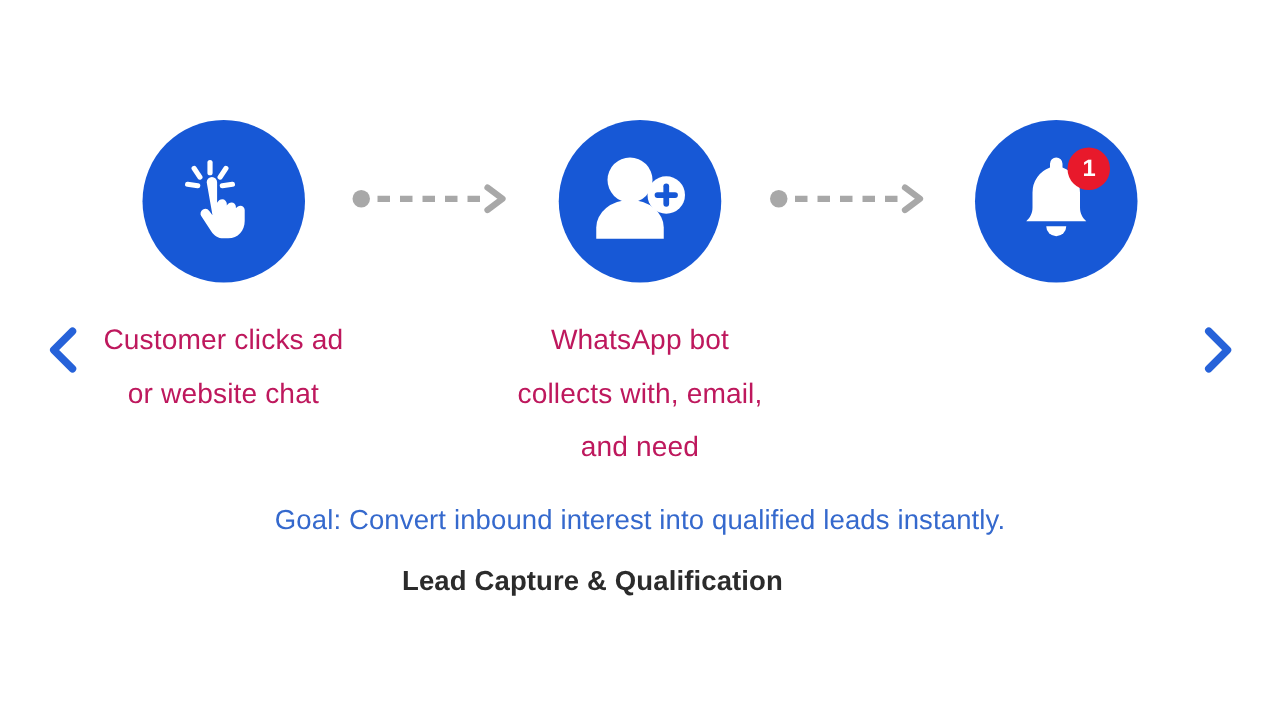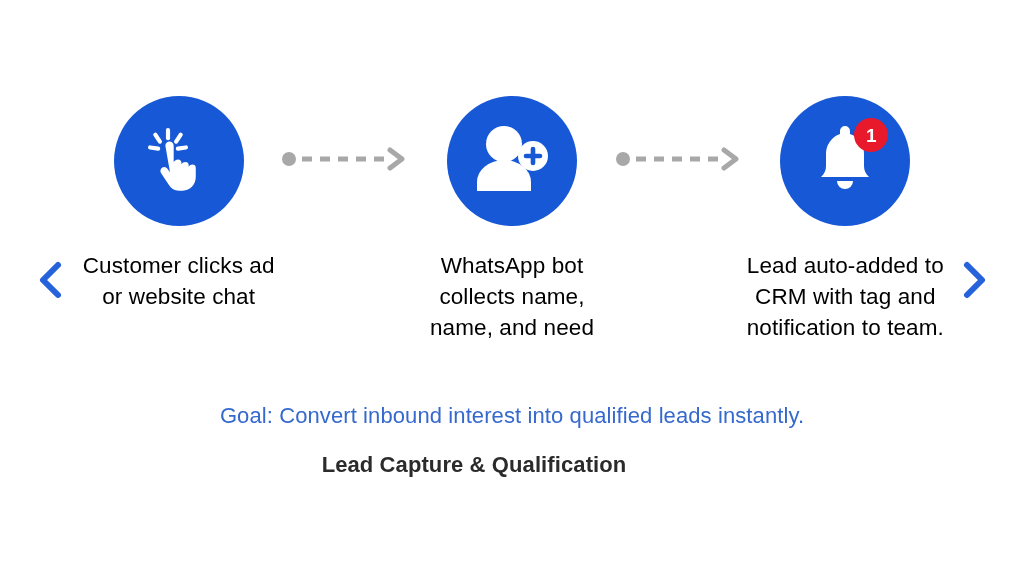--- a/index.html
+++ b/index.html
@@ -64,22 +64,22 @@
     align-items: center;
     justify-content: center;
     position: relative;
     flex: 0 0 auto;
   }
 
   .step-label {
     margin-top: 24px;
     text-align: center;
     font-size: 22.5px;
-    line-height: 31px;
-    color: #000000;
+    line-height: 43px;
+    color: #be185d;
     letter-spacing: 0.1px;
     font-weight: 400;
   }
 
   
   .connector {
     width: 132px;
     height: 130px;
     display: flex;
     align-items: center;
@@ -208,21 +208,21 @@
             <circle cx="31" cy="21" r="18" fill="#ffffff"></circle>
             <path d="M4 68 v-9 a27 22 0 0 1 54 0 v9 z" fill="#ffffff"></path>
             <circle cx="60" cy="33" r="15" fill="#ffffff"></circle>
             <g stroke="#1758d6" stroke-width="4.6" stroke-linecap="round">
               <line x1="53" y1="33" x2="67" y2="33"></line>
               <line x1="60" y1="26" x2="60" y2="40"></line>
             </g>
           </svg>
         </span>
       </div>
-      <div class="step-label">WhatsApp bot collects name, name, and need</div>
+      <div class="step-label">WhatsApp bot collects with, email, and need</div>
     </div>
 
     <div class="connector">
       <span>
         <svg width="128" height="26" viewBox="0 0 128 26" aria-hidden="true">
           <circle cx="8" cy="13" r="7" fill="#a8a8a8"></circle>
           <line x1="21" y1="13" x2="104" y2="13" stroke="#a8a8a8" stroke-width="5" stroke-linecap="butt" stroke-dasharray="10 8"></line>
           <polyline points="109,4 121,13 109,22" fill="none" stroke="#a8a8a8" stroke-width="5" stroke-linecap="round" stroke-linejoin="round"></polyline>
         </svg>
       </span>
@@ -240,21 +240,20 @@
                      c3 -3 5 -6 5 -11
                      v-12
                      a21 21 0 0 1 14 -20
                      v-3
                      a5 5 0 0 1 5 -5 z" fill="#ffffff"></path>
             <path d="M27 58 a8 8 0 0 0 16 0 z" fill="#ffffff"></path>
           </svg>
           <span class="badge">1</span>
         </span>
       </div>
-      <div class="step-label">Lead auto-added to CRM with tag and notification to team.</div>
     </div>
 
   </div>
 
   <div class="goal-line">Goal: Convert inbound interest into qualified leads instantly.</div>
   <div class="subtitle-line">Lead Capture &amp; Qualification</div>
 
 </div>
 
 </body></html>

